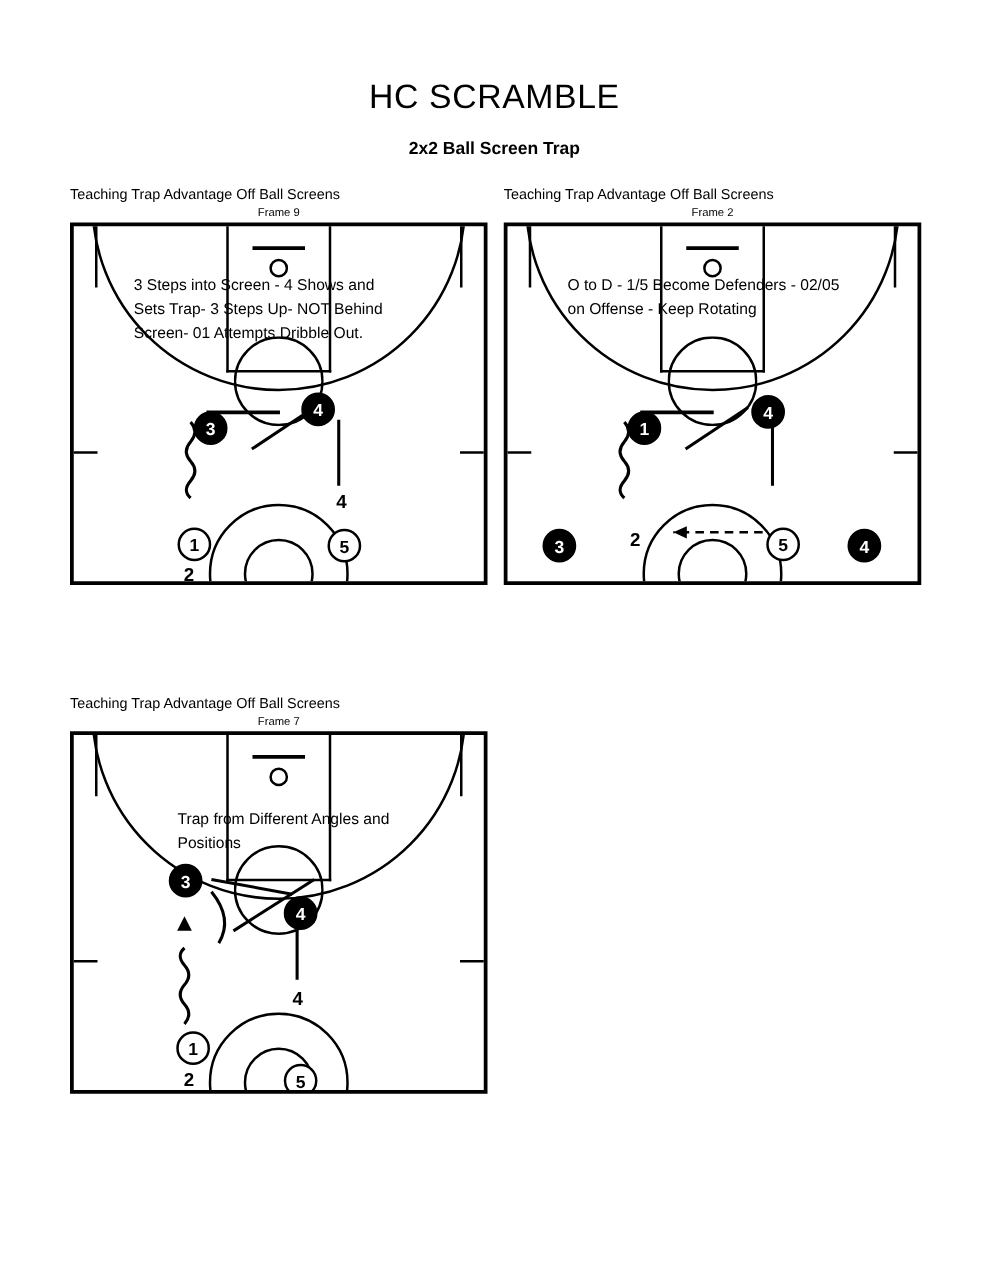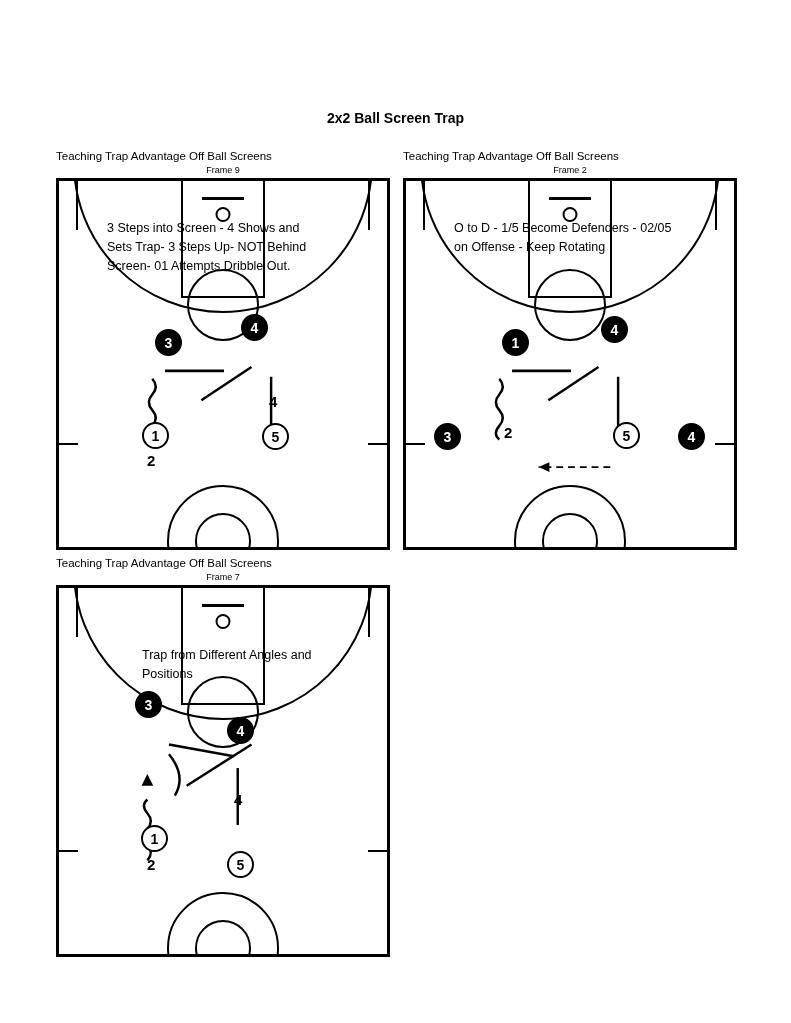--- a/index.html
+++ b/index.html
@@ -51,21 +51,21 @@
     top: 15px; left: 0;
     width: 100%;
     text-align: center;
     font-size: 9px;
     color: #000;
   }
   .court {
     position: absolute;
     top: 28px; left: 0;
     width: 334px;
-    height: 372px;
+    height: 290px;
     border: 3px solid #000;
     background: #fff;
     overflow: hidden;
   }
   
   .lane {
     position: absolute;
     left: 50%;
     transform: translateX(-50%);
     top: -3px;
@@ -212,20 +212,21 @@
     height: 100%;
     z-index: 7;
     overflow: visible;
   }
 </style>
 </head>
 <body>
 
 <div class="page">
 
+  <div class="doc-title">HC SCRAMBLE</div>
   <div class="doc-subtitle">2x2 Ball Screen Trap</div>
 
   <div class="frame" style="left:56px; top:150px; width:334px;">
     <div class="frame-title">Teaching Trap Advantage Off Ball Screens</div>
     <div class="frame-label">Frame 9</div>
 
     <div class="court">
       <div class="three-arc"></div>
       <div class="three-left"></div>
       <div class="three-right"></div>

